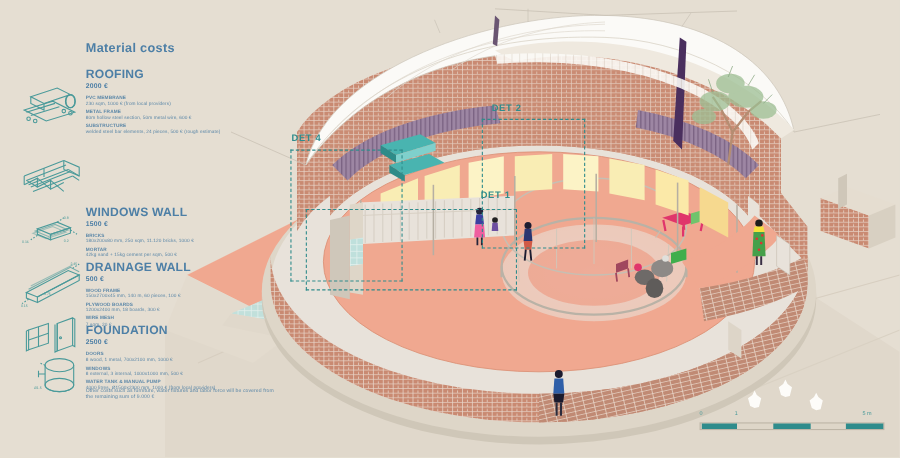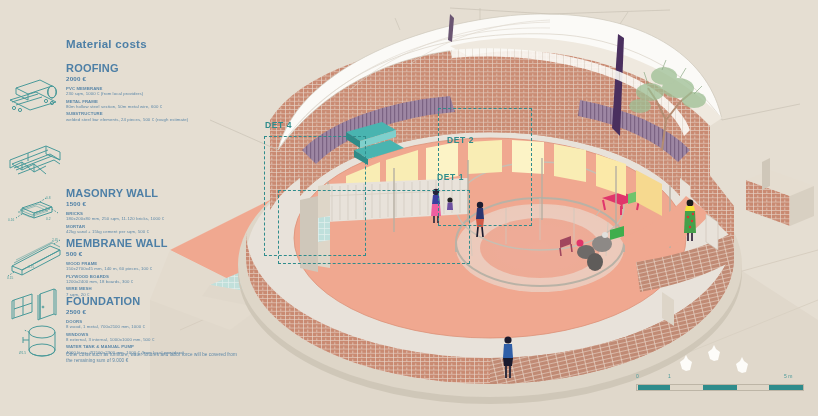--- a/index.html
+++ b/index.html
@@ -5,21 +5,21 @@
   html,body{margin:0;padding:0;}
   body{
     width:818px;height:416px;overflow:hidden;
     background:#e5ded2;
     font-family:"Liberation Sans", sans-serif;
     position:relative;
   }
   #board{position:absolute;inset:0;width:818px;height:416px;overflow:hidden;background:#e5ded2;}
 
   
-  #costs{position:absolute;left:0;top:0;width:250px;height:416px;}
+  #costs{position:absolute;left:12px;top:0;width:250px;height:416px;}
   .panel-title{
     position:absolute;left:66px;top:38px;
     font-size:11.5px;font-weight:bold;color:#4d7fa6;letter-spacing:.3px;
   }
   .cat{position:absolute;left:66px;}
   .cat .cat-name{font-size:11px;font-weight:bold;color:#4d7fa6;letter-spacing:.2px;line-height:12px;}
   .cat .cat-price{font-size:6.2px;font-weight:bold;color:#4d7fa6;letter-spacing:.2px;margin-top:1px;}
   .sub{margin-top:4px;}
   .sub .sub-name{font-size:4.3px;font-weight:bold;color:#5b87a8;letter-spacing:.1px;line-height:5.4px;}
   .sub .sub-desc{font-size:4.3px;color:#5b87a8;letter-spacing:.1px;line-height:5.6px;margin-bottom:1.6px;}
@@ -322,21 +322,21 @@
         <g stroke="#2f8c8c" stroke-width="0.9" stroke-dasharray="2 2" fill="none">
           <path d="M150 152 L150 230 L248 230 L248 152 Z" opacity="0"></path>
         </g>
       </g>
     </svg>
 
     <div class="detbox" style="left:114px;top:136px;width:100px;height:118px;"></div>
     <div class="det" style="left:115px;top:120px;">DET 4</div>
 
     <div class="detbox" style="left:288px;top:108px;width:92px;height:116px;"></div>
-    <div class="det" style="left:297px;top:93px;margin-top:42px;">DET 2</div>
+    <div class="det" style="left:297px;top:93px;">DET 2</div>
 
     <div class="detbox" style="left:128px;top:190px;width:190px;height:72px;"></div>
     <div class="det" style="left:287px;top:172px;">DET 1</div>
   </div>
 
   <div id="costs">
 
     <div class="panel-title">Material costs</div>
 
     <div class="cat" style="top:62px;">
@@ -347,32 +347,32 @@
         <div class="sub-desc">230 sqm, 1000 € (from local providers)</div>
         <div class="sub-name">METAL FRAME</div>
         <div class="sub-desc">80m hollow steel section, 50m metal wire, 600 €</div>
         <div class="sub-name">SUBSTRUCTURE</div>
         <div class="sub-desc">welded steel bar elements, 24 pieces, 500 € (rough estimate)</div>
       </div>
     </div>
 
 
     <div class="cat" style="top:187px;">
-      <div class="cat-name">MASONRY WALL</div>
+      <div class="cat-name">WINDOWS WALL</div>
       <div class="cat-price">1500 €</div>
       <div class="sub">
         <div class="sub-name">BRICKS</div>
         <div class="sub-desc">180x200x80 mm, 250 sqm, 11.120 bricks, 1000 €</div>
         <div class="sub-name">MORTAR</div>
         <div class="sub-desc">42kg sand + 15kg cement per sqm, 500 €</div>
       </div>
     </div>
 
     <div class="cat" style="top:237px;">
-      <div class="cat-name">MEMBRANE WALL</div>
+      <div class="cat-name">DRAINAGE WALL</div>
       <div class="cat-price">500 €</div>
       <div class="sub">
         <div class="sub-name">WOOD FRAME</div>
         <div class="sub-desc">150x2700x45 mm, 140 m, 60 pieces, 100 €</div>
         <div class="sub-name">PLYWOOD BOARDS</div>
         <div class="sub-desc">1200x2400 mm, 18 boards, 300 €</div>
         <div class="sub-name">WIRE MESH</div>
         <div class="sub-desc">7 sqm, 20 €</div>
       </div>
     </div>

